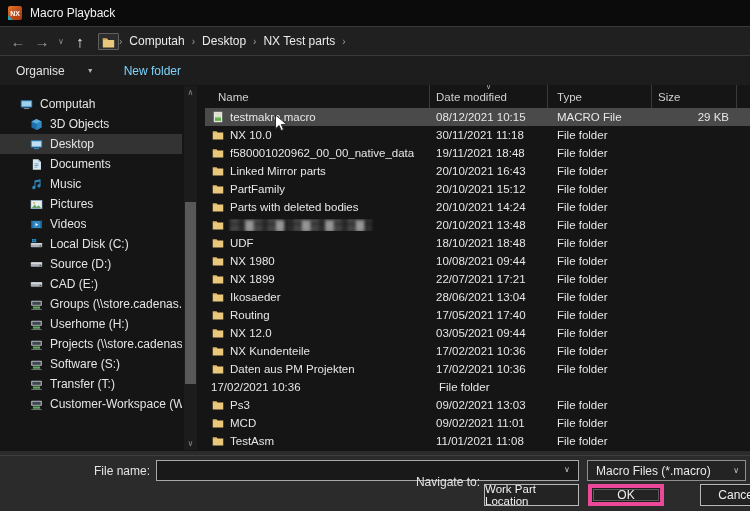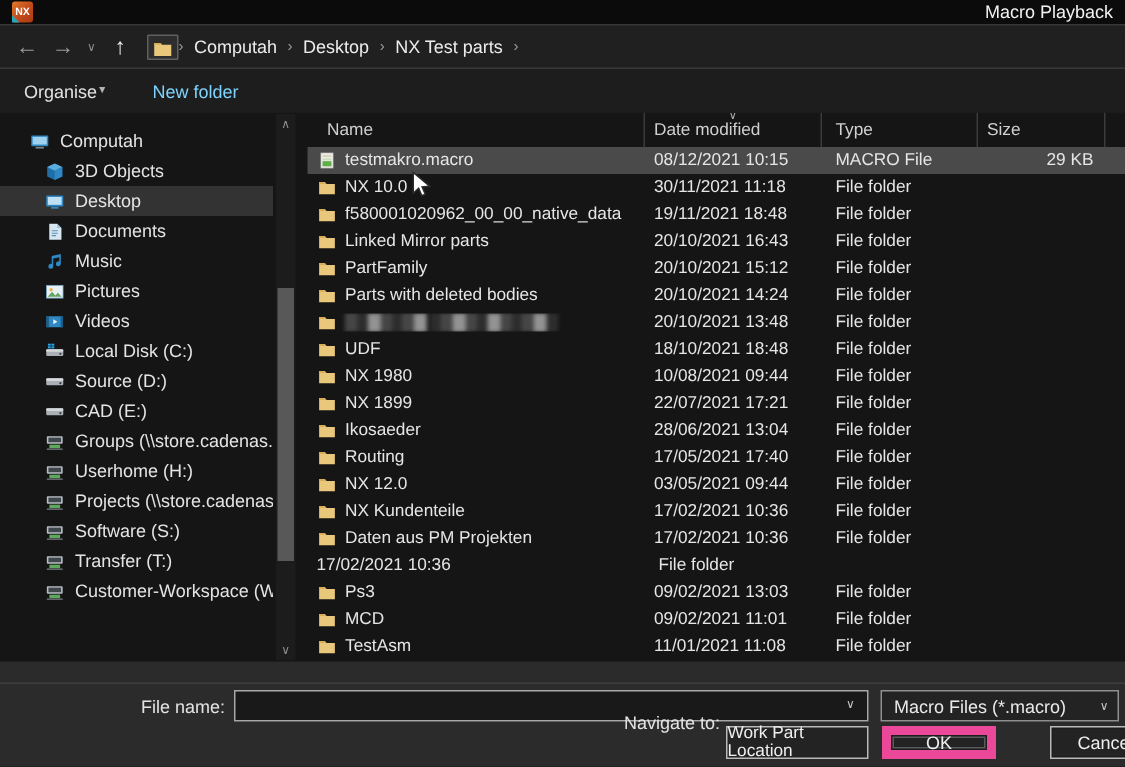--- a/index.html
+++ b/index.html
@@ -3,38 +3,38 @@
 <meta charset="utf-8">
 <style>
   * { box-sizing: border-box; margin: 0; padding: 0; }
   html,body { width:750px; height:511px; }
   body {
     background:#2b2b2b; font-family:"Liberation Sans", sans-serif;
     font-size:12px; color:#e4e4e4; position:relative; overflow:hidden;
     -webkit-font-smoothing:antialiased;
   }
   
-  .titlebar { height:16px; background:#0b0b0b; display:flex; align-items:center; padding:0 8px; gap:8px;justify-content:space-between; }
+  .titlebar { height:26px; background:#0b0b0b; display:flex; align-items:center; padding:0 8px; gap:8px; }
   .nx-logo { width:14px; height:14px; border-radius:2px; background:linear-gradient(135deg,#e07a2a 0%,#c2491a 55%,#a93a12 100%);
     color:#fff; font-size:7px; font-weight:bold; display:flex; align-items:center; justify-content:center; position:relative; flex:none; }
   .nx-logo::after { content:""; position:absolute; left:0; bottom:0; border-left:5px solid #2aa3b8; border-top:5px solid transparent; }
   .win-title { color:#f2f2f2; }
   
   .navbar { height:30px; background:#202020; border-top:1px solid #383838; border-bottom:1px solid #383838;
     display:flex; align-items:center; padding:0 6px; }
   .nav-btn { width:24px; text-align:center; font-size:15px; color:#9a9a9a; }
   .nav-btn.up { color:#e8e8e8; }
   .nav-chev { width:14px; text-align:center; font-size:8px; color:#8d8d8d; }
   .crumb-folder { margin-left:6px; border:1px solid #606060; background:#2d2d2d; padding:2px 3px 0 3px; border-radius:1px; }
   .crumb-folder svg { width:13px; height:13px; display:block; }
   .crumb { color:#ececec; padding:0 7px; white-space:nowrap; }
   .crumb-sep { color:#9a9a9a; font-size:10px; }
   
   .toolbar { height:29px; background:#1d1d1d; display:flex; align-items:center; }
-  .organise { margin-left:16px; display:flex; align-items:center; gap:0; color:#e2e2e2; }
+  .organise { margin-left:16px; display:flex; align-items:center; gap:22px; color:#e2e2e2; }
   .organise .caret { font-size:7px; color:#b2b2b2; }
   .newfolder { margin-left:30px; color:#7dd3fc; }
   
   .content { height:366px; background:#151515; display:flex; position:relative; }
   .sidebar { width:198px; flex:none; position:relative; padding-top:9px; }
   .side-item { height:20px; width:182px; display:flex; align-items:center; gap:7px; padding-left:20px; }
   .side-item.child { padding-left:30px; }
   .side-item.sel { background:#333333; }
   .side-item .icon { flex:none; width:13px; height:13px; }
   .side-item .icon svg { width:13px; height:13px; display:block; }
@@ -65,21 +65,21 @@
   .fn-input { position:absolute; left:156px; top:4px; width:423px; height:21px; background:#191919;
     border:1px solid #a8a8a8; color:#eee; padding:0 20px 0 6px; font:inherit; border-radius:0; }
   .fn-chev { position:absolute; left:564px; top:9px; font-size:8px; color:#c5c5c5; pointer-events:none; }
   .filter-select { position:absolute; left:587px; top:4px; width:159px; height:21px; background:#232323;
     border:1px solid #8f8f8f; display:flex; align-items:center; padding-left:8px; color:#e9e9e9; }
   .filter-select .chev { position:absolute; right:6px; font-size:8px; color:#c5c5c5; }
   .nav-to { position:absolute; left:368px; top:19px; width:112px; text-align:right; }
   .btn { position:absolute; top:28px; height:22px; background:#232323; border:1px solid #b9b9b9;
     display:flex; align-items:center; justify-content:center; color:#efefef; font-size:12px; }
   .btn-wpl { left:484px; width:95px; font-size:11.5px; }
-  .btn-ok { left:588px; width:76px; border:6px solid #ec4899; box-shadow:inset 0 0 0 1px #1d1d1d, inset 0 0 0 2px #5a5a5a; }
+  .btn-ok { left:588px; width:76px; border:4px solid #ec4899; box-shadow:inset 0 0 0 1px #1d1d1d, inset 0 0 0 2px #5a5a5a; }
   .btn-cancel { left:673px; width:74px; box-shadow:inset 0 0 0 1px #1d1d1d;margin-left:27px; }
   
   .cursor { position:absolute; left:274px; top:114px; z-index:20; pointer-events:none; }
 </style>
 </head>
 <body>
 
 <div class="titlebar">
   <div class="nx-logo">NX</div>
   <div class="win-title">Macro Playback</div>

